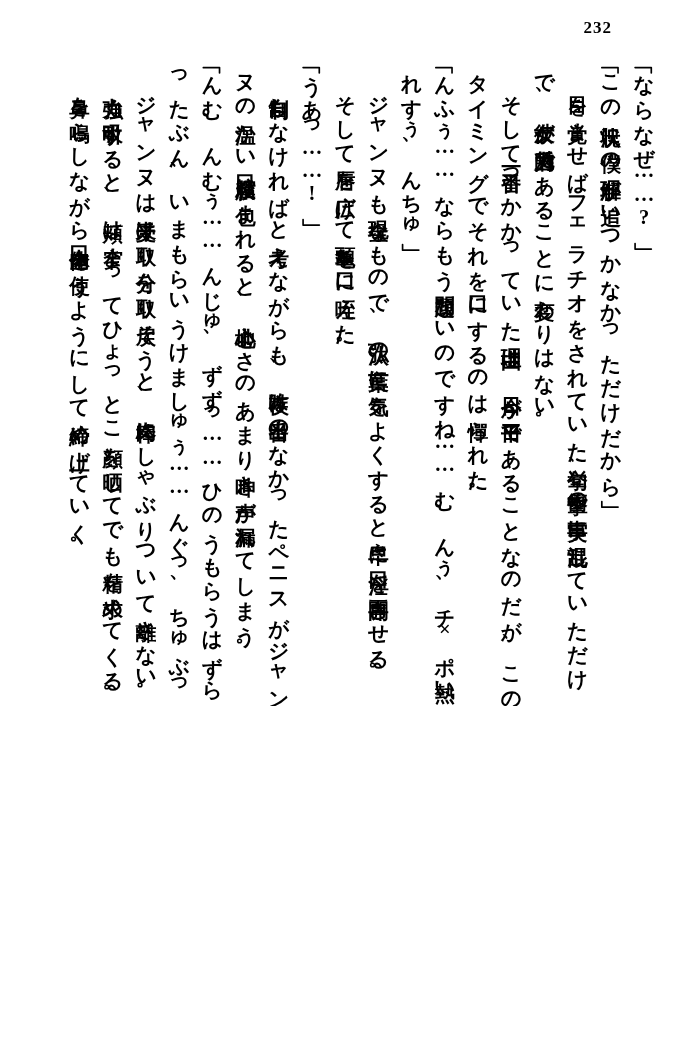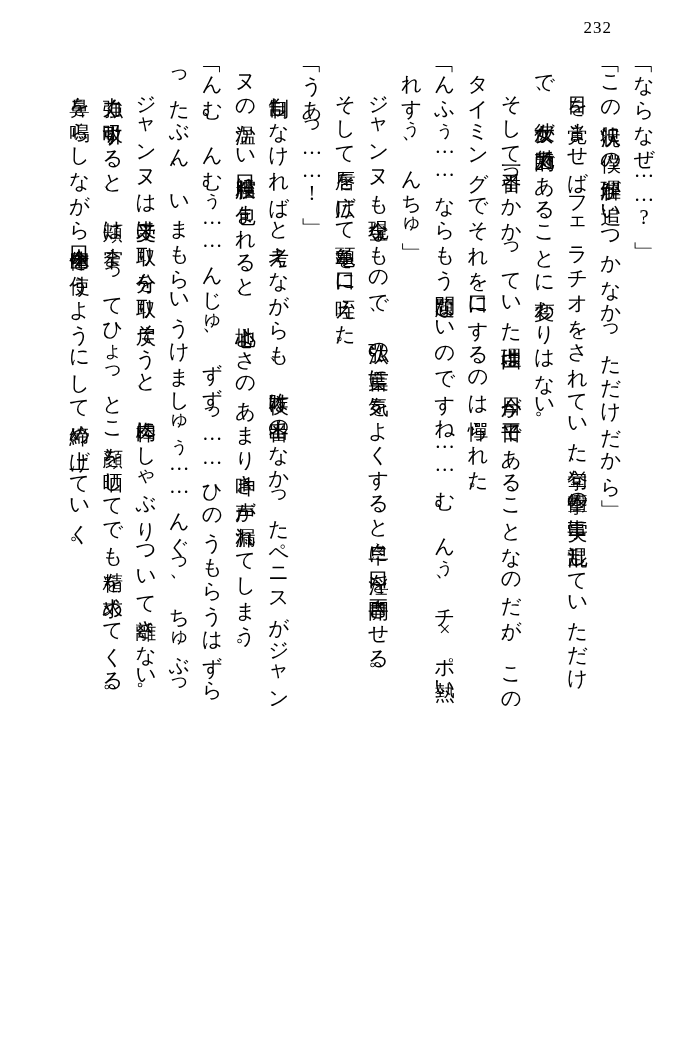--- a/index.html
+++ b/index.html
@@ -16,20 +16,21 @@
     overflow: hidden;
   }
 
   .page {
     position: absolute;
     left: 0; top: 0;
     width: 700px;
     height: 736px;
     background: #fff;
     box-sizing: border-box;
+    font-weight: bold;
   }
 
   
   .page-number {
     position: absolute;
     top: 18px;
     right: 88px;
     font-size: 17px;
     letter-spacing: 1px;
     font-family: "Liberation Serif", "DejaVu Serif", serif;

